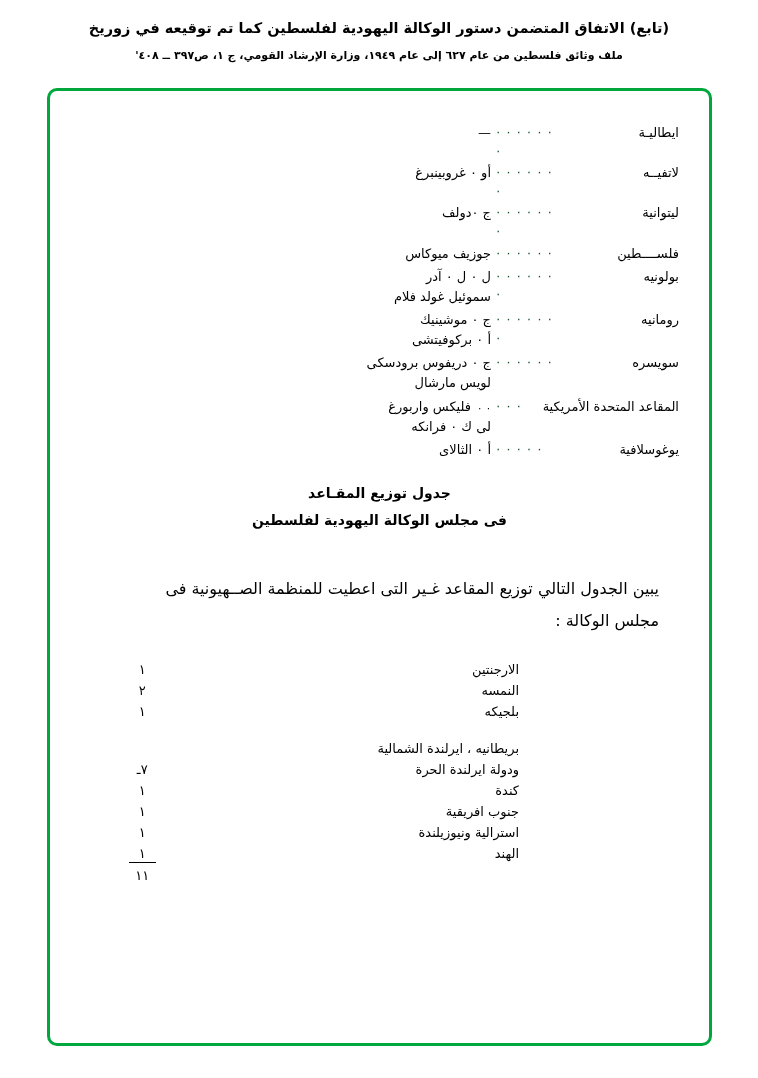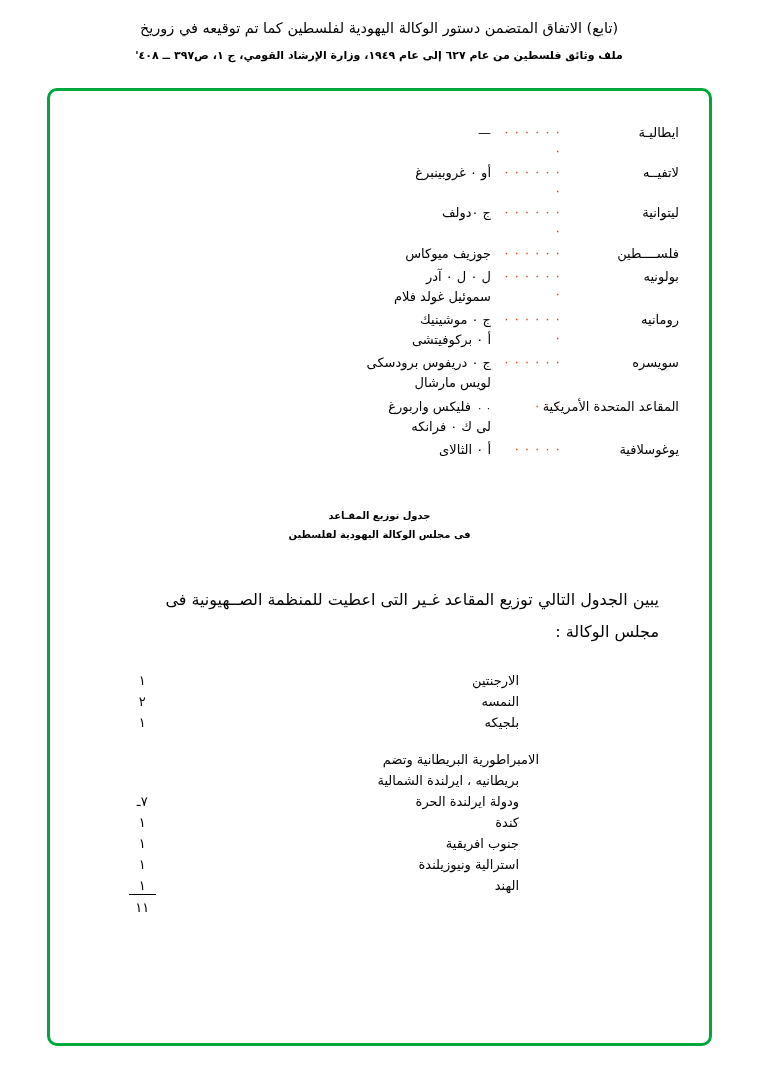--- a/index.html
+++ b/index.html
@@ -20,21 +20,21 @@
     height: 1078px;
     position: relative;
     box-sizing: border-box;
   }
   .doc-header {
     text-align: center;
     padding-top: 18px;
   }
   .doc-title {
     font-size: 14.5px;
-    font-weight: normal;
+    font-weight: bold;
     letter-spacing: 0px;
     line-height: 1.5;
   }
   .doc-subtitle {
     font-size: 11px;
     font-weight: bold;
     margin-top: 8px;
     line-height: 1.5;
   }
   .frame {
@@ -68,25 +68,25 @@
   .del-country {
     width: 118px;
     text-align: justify;
     text-align-last: justify;
     flex: 0 0 118px;
     line-height: 1.55;
     white-space: nowrap;
   }
   .del-dots-a {
     flex: 0 0 66px;
-    text-align: right;
+    text-align: left;
     letter-spacing: 3.5px;
     font-size: 12px;
     line-height: 1.55;
-    color: #c2410c;
+    color: #14532d;
   }
   .del-names {
     flex: 1 1 auto;
     text-align: right;
     line-height: 1.55;
     padding-right: 4px;
   }
   .del-name-line {
     display: block;
     white-space: nowrap;
@@ -94,22 +94,22 @@
   .del-lead-dots {
     letter-spacing: 3.5px;
     font-size: 10px;
     padding-left: 6px;
   }
 
   
   .section-heading {
     text-align: center;
     font-weight: bold;
-    font-size: 10px;
-    margin-top: 46px;
+    font-size: 14px;
+    margin-top: 20px;
     line-height: 1.9;
   }
   .section-heading .line2 {
     display: block;
   }
 
   
   .intro-para {
     margin-top: 40px;
     font-size: 16px;
@@ -281,24 +281,20 @@
           </tr>
           <tr>
             <td class="seat-label">بلجيكه</td>
             <td class="seat-count">١</td>
           </tr>
           <tr class="blank">
             <td></td>
             <td></td>
           </tr>
           <tr>
-            <td class="seat-label wide">الامبراطورية البريطانية وتضم</td>
-            <td class="seat-count"></td>
-          </tr>
-          <tr>
             <td class="seat-label">بريطانيه ، ايرلندة الشمالية</td>
             <td class="seat-count"></td>
           </tr>
           <tr>
             <td class="seat-label">ودولة ايرلندة الحرة</td>
             <td class="seat-count">٧ـ</td>
           </tr>
           <tr>
             <td class="seat-label">كندة</td>
             <td class="seat-count">١</td>

